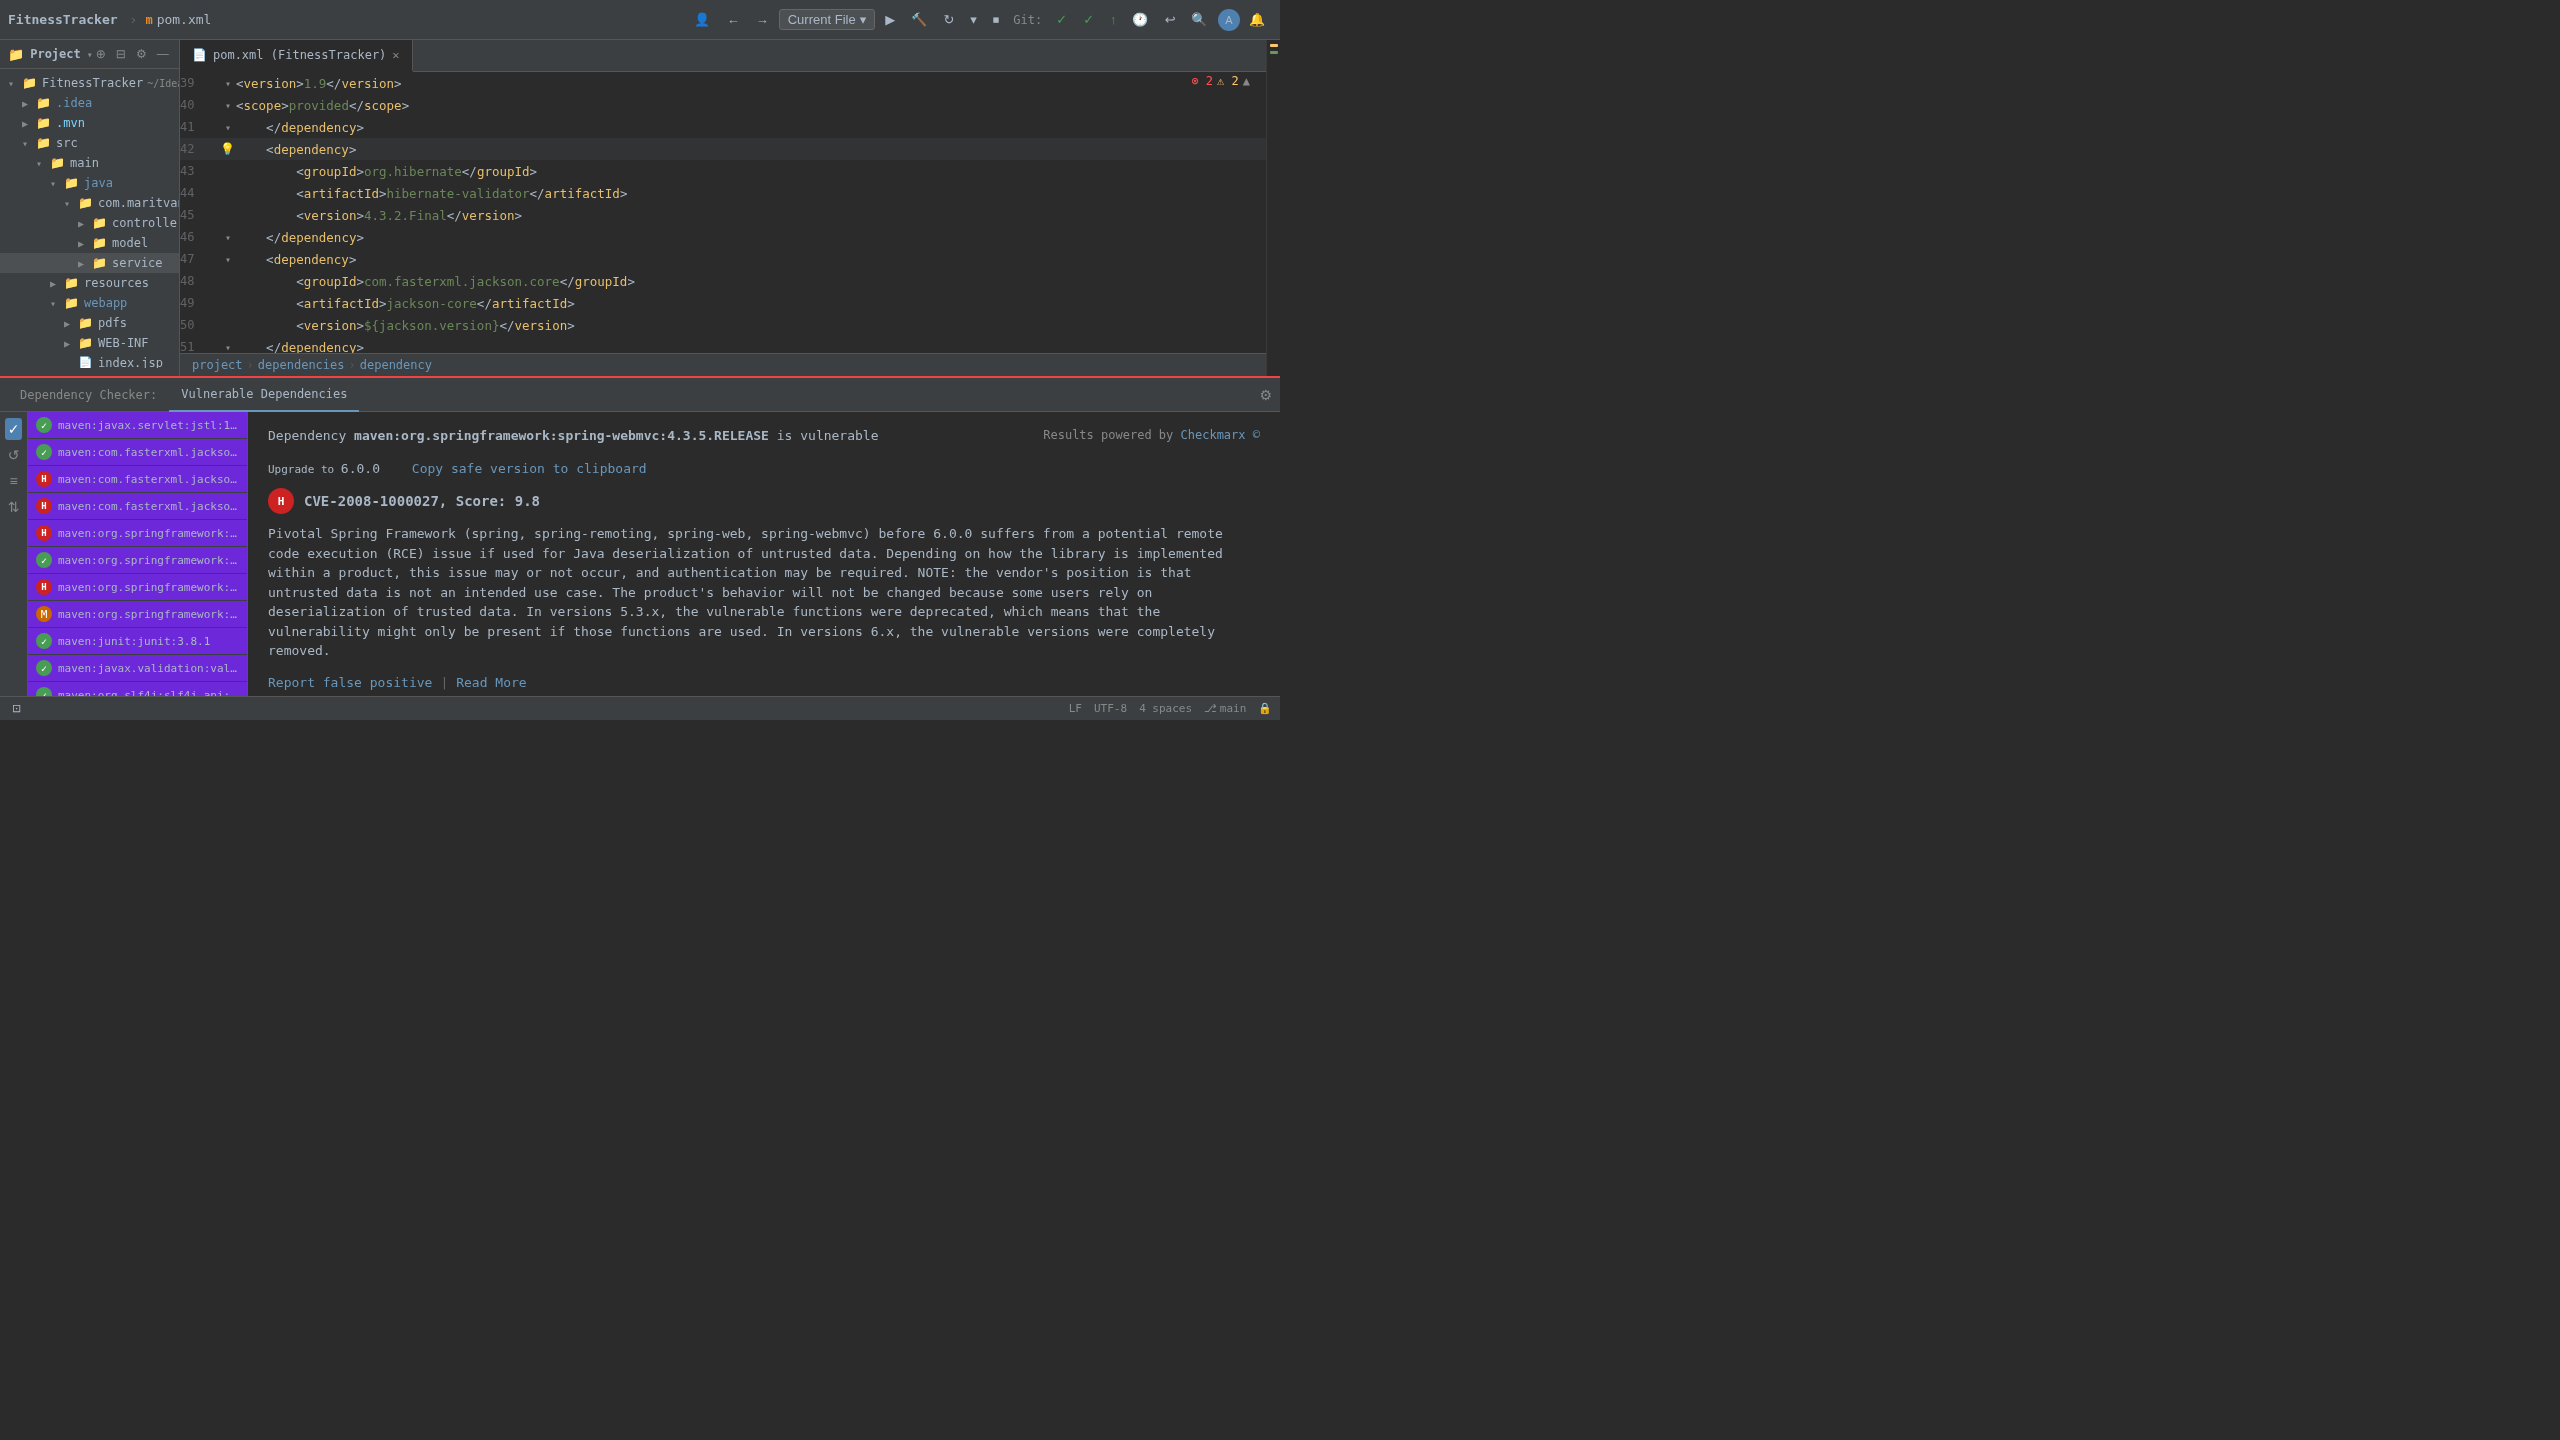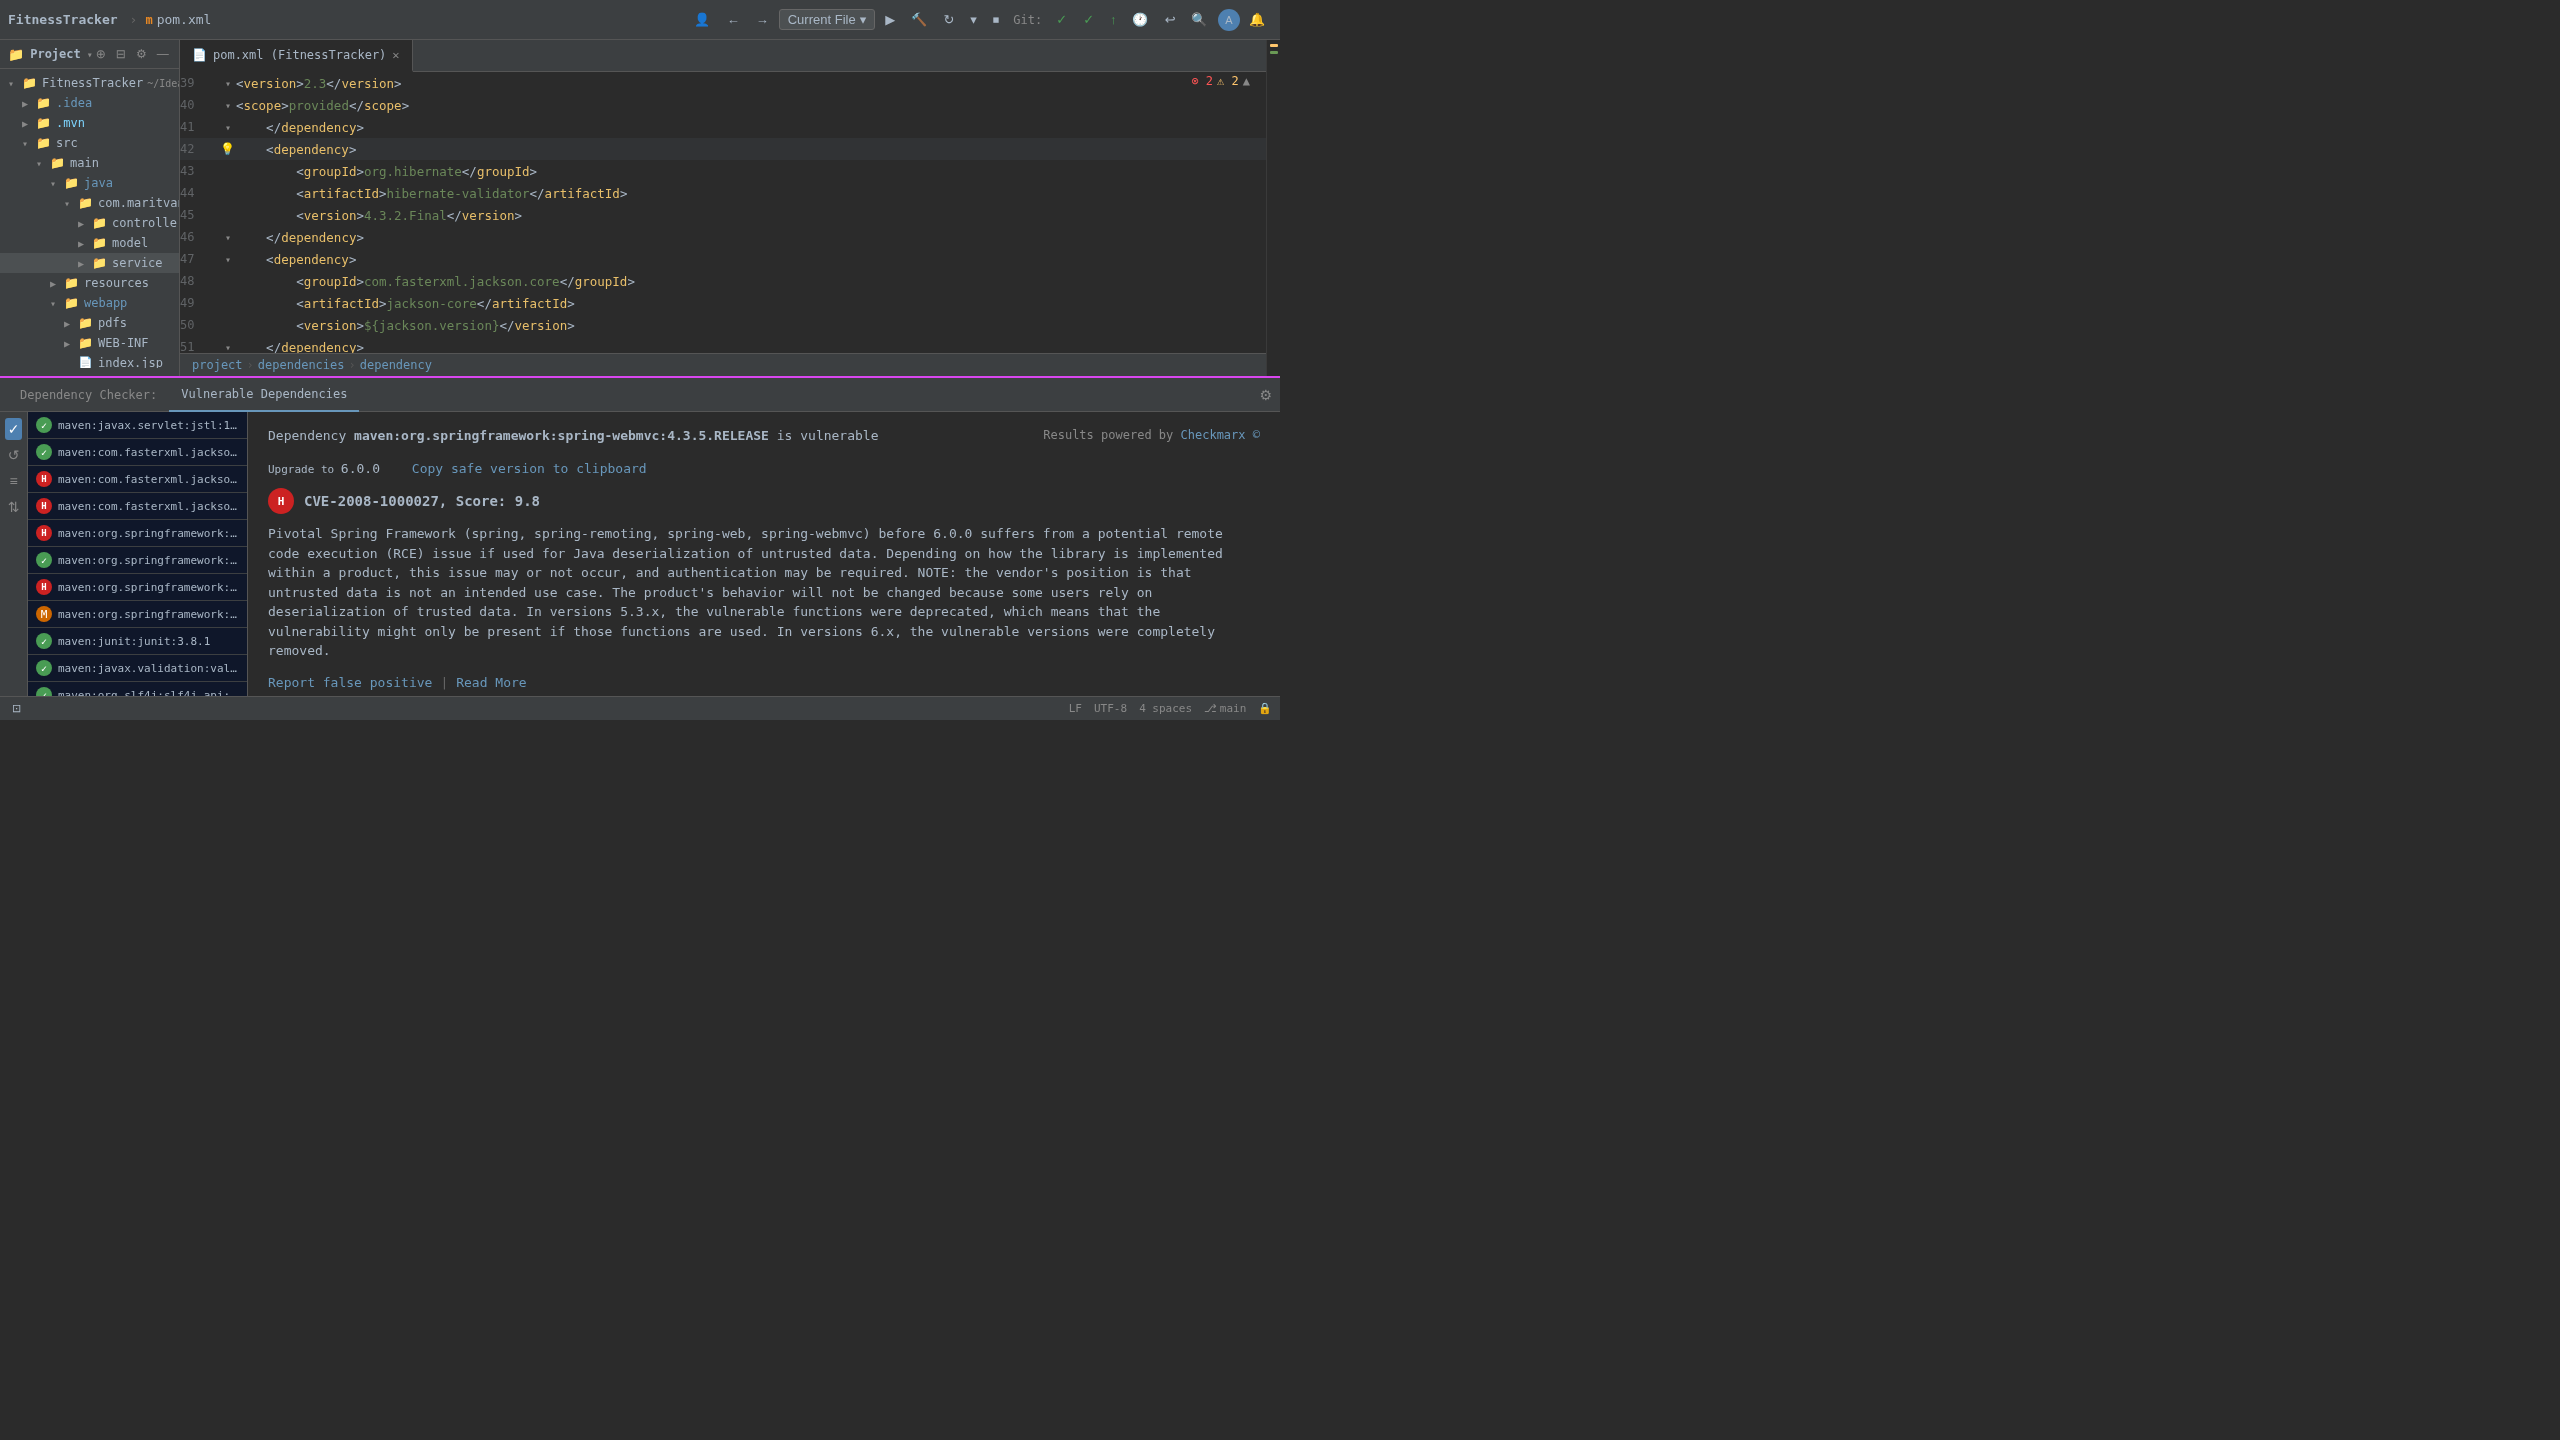--- a/index.html
+++ b/index.html
@@ -261,22 +261,22 @@
       font-size: 12px;
     }
     .err-badge { color: #ff5555; }
     .warn-badge { color: #ffc66d; }
 
     
     .bottom-panel {
       height: 320px;
       display: flex;
       flex-direction: column;
-      background: #0f172a;
-      border-top: 2px solid #d946ef;
+      background: #6d28d9;
+      border-top: 2px solid #ef4444;
       flex-shrink: 0;
     }
     .bottom-panel-header {
       display: flex;
       align-items: center;
       background: #3c3f41;
       border-bottom: 1px solid #555;
       padding: 0 8px;
       height: 34px;
       flex-shrink: 0;
@@ -625,21 +625,21 @@
 
         <div class="gutter-overlay">
           <span class="err-badge">⊗ <span>2</span></span>
           <span class="warn-badge">⚠ <span>2</span></span>
           <span style="color:#888;">▲</span>
         </div>
 
         <div class="code-line">
           <span class="line-num">39</span>
           <span class="line-gutter fold-arrow">▾</span>
-          <span class="line-content"><span class="xml-bracket">&lt;</span><span class="xml-tag">version</span><span class="xml-bracket">&gt;</span><span class="xml-value">2.3</span><span class="xml-bracket">&lt;/</span><span class="xml-tag">version</span><span class="xml-bracket">&gt;</span></span>
+          <span class="line-content"><span class="xml-bracket">&lt;</span><span class="xml-tag">version</span><span class="xml-bracket">&gt;</span><span class="xml-value">1.9</span><span class="xml-bracket">&lt;/</span><span class="xml-tag">version</span><span class="xml-bracket">&gt;</span></span>
         </div>
         <div class="code-line">
           <span class="line-num">40</span>
           <span class="line-gutter fold-arrow">▾</span>
           <span class="line-content"><span class="xml-bracket">&lt;</span><span class="xml-tag">scope</span><span class="xml-bracket">&gt;</span><span class="xml-value">provided</span><span class="xml-bracket">&lt;/</span><span class="xml-tag">scope</span><span class="xml-bracket">&gt;</span></span>
         </div>
         <div class="code-line">
           <span class="line-num">41</span>
           <span class="line-gutter fold-arrow">▾</span>
           <span class="line-content">    <span class="xml-bracket">&lt;/</span><span class="xml-tag">dependency</span><span class="xml-bracket">&gt;</span></span>

